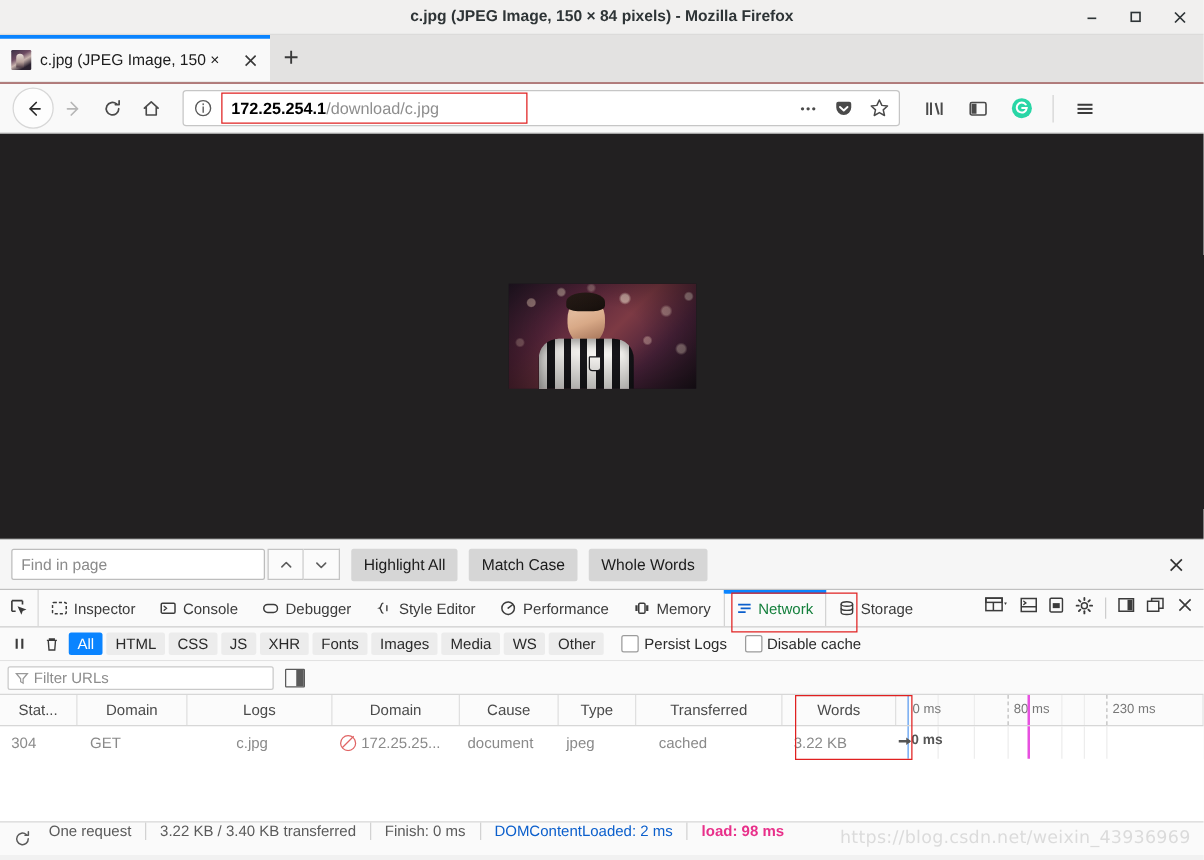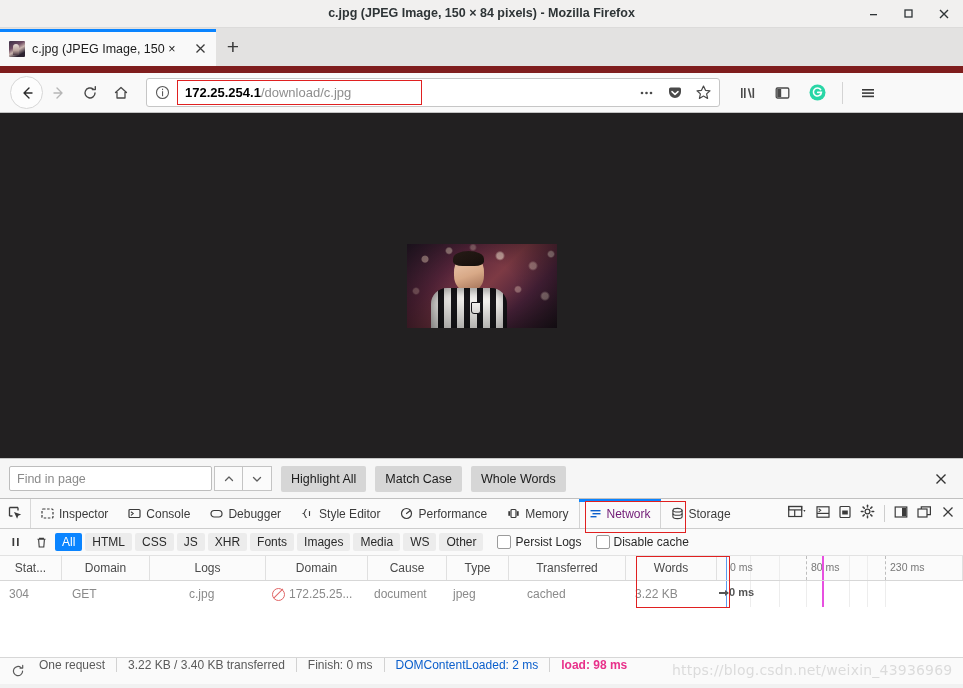--- a/index.html
+++ b/index.html
@@ -41,23 +41,23 @@
   .win-btn {
     width: 19px; height: 19px;
     display: flex; align-items: center; justify-content: center;
     color: #2e3436;
   }
 
   
   .tabstrip {
     height: 38px;
     background: #e3e2e1;
-    display: flex; align-items: center;
+    display: flex; align-items: flex-start;
     flex: none;
-    border-bottom: 7px solid #7f1d1d;
+    border-bottom: 1px solid #7f1d1d;
   }
   .tab {
     height: 37px;
     min-width: 216px; max-width: 216px;
     background: #f9f9f9;
     border-top: 3px solid #0a84ff;
     display: flex; align-items: center;
     padding: 0 6px 0 9px;
     box-sizing: border-box;
     position: relative;
@@ -291,21 +291,21 @@
     color: #3b3b3b;
   }
   .dt-tab {
     display: flex; align-items: center; gap: 5px;
     padding: 0 10px;
     font-size: 12px; color: #3b3b3b;
     position: relative;
     white-space: nowrap;
   }
   .dt-tab .ti { display: flex; align-items: center; color: #3b3b3b; }
-  .dt-tab.active { color: #701a75; }
+  .dt-tab.active { color: #15803d; }
   .dt-tab.active .ti { color: #0b5fcc; }
   .dt-tab.active:before {
     content: ""; position: absolute;
     left: 0; right: 0; top: 0; height: 3px;
     background: #0a84ff;
   }
   .dt-tab.active:after {
     content: ""; position: absolute;
     right: 0; top: 3px; bottom: 0; width: 1px; background: #d3d3d3;
   }
@@ -839,20 +839,31 @@
       <span class="cbx-wrap">
         <span class="cbx"></span>
         <span>Persist Logs</span>
       </span>
       <span class="cbx-wrap">
         <span class="cbx"></span>
         <span>Disable cache</span>
       </span>
     </div>
 
+    <div class="dt-urlfilter">
+      <span class="urlfilter-input">
+        <svg width="11" height="11" viewBox="0 0 11 11">
+            <path d="M1 1.8 H10 L6.5 6 V9.6 L4.5 8.4 V6 Z" fill="none" stroke="#9a9a9a" stroke-width="1"></path>
+          </svg>
+        <span>Filter URLs</span>
+      </span>
+      <span class="sidebar-toggle">
+          <i></i>
+        </span>
+    </div>
 
     <div class="dt-table">
       <div class="thead">
         <div class="th" style="width:62px">Stat...</div>
         <div class="th" style="width:88px">Domain</div>
         <div class="th" style="width:116px">Logs</div>
         <div class="th" style="width:102px">Domain</div>
         <div class="th" style="width:79px">Cause</div>
         <div class="th" style="width:62px">Type</div>
         <div class="th" style="width:117px">Transferred</div>

